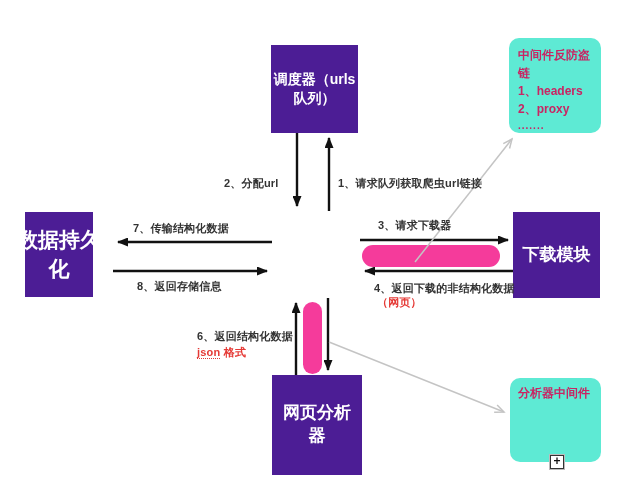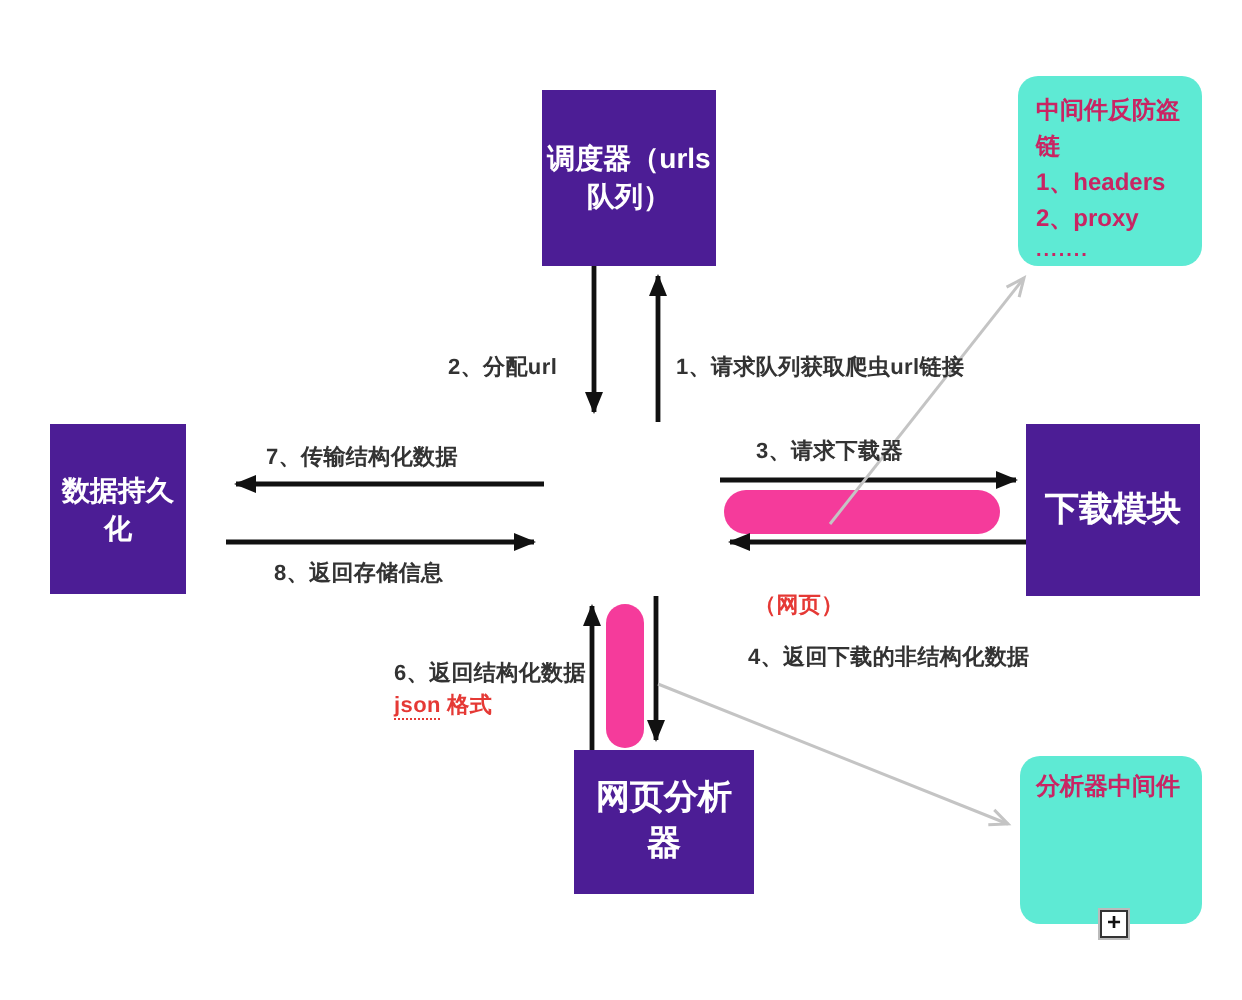--- a/index.html
+++ b/index.html
@@ -38,30 +38,30 @@
 <body>
 
 <div class="stage">
 
   <div class="node" style="left:271px; top:45px; width:87px; height:88px; font-size:14px;">
     <div class="ln">调度器（urls</div>
     <div class="ln">队列）</div>
   </div>
 
 
-  <div class="node" style="left:25px; top:212px; width:68px; height:85px; font-size:14px;">
+  <div class="node" style="left:25px; top:212px; width:68px; height:85px; font-size:21px;">
     <div class="ln">数据持久</div>
     <div class="ln">化</div>
   </div>
 
   <div class="node" style="left:513px; top:212px; width:87px; height:86px; font-size:17px;">
     <div class="ln">下载模块</div>
   </div>
 
-  <div class="node" style="left:287px; top:375px; width:90px; height:72px; font-size:17px;">
+  <div class="node" style="left:272px; top:375px; width:90px; height:100px; font-size:17px;">
     <div class="ln">网页分析</div>
     <div class="ln">器</div>
   </div>
 
   <div class="mw" style="left:509px; top:38px; width:92px; height:95px;">
     <div>中间件反防盗链</div>
     <div>1、headers</div>
     <div>2、proxy</div>
     <div class="dots">.......</div>
   </div>
@@ -90,21 +90,21 @@
     <line x1="113" y1="271" x2="267" y2="271" stroke="#111" stroke-width="2.4" marker-end="url(#ab)"></line>
     <line x1="296" y1="375" x2="296" y2="303" stroke="#111" stroke-width="2.4" marker-end="url(#ab)"></line>
     <line x1="328" y1="298" x2="328" y2="370" stroke="#111" stroke-width="2.4" marker-end="url(#ab)"></line>
     <line x1="415" y1="262" x2="512" y2="139" stroke="#C4C4C4" stroke-width="1.5" marker-end="url(#ag)"></line>
     <line x1="329" y1="342" x2="504" y2="412" stroke="#C4C4C4" stroke-width="1.5" marker-end="url(#ag)"></line>
   </svg>
 
   <div class="lbl" style="left:224px; top:176px;">2、分配url</div>
   <div class="lbl" style="left:338px; top:176px;">1、请求队列获取爬虫url链接</div>
   <div class="lbl" style="left:378px; top:218px;">3、请求下载器</div>
-  <div class="lbl" style="left:374px; top:281px;margin-top:40px;">4、返回下载的非结构化数据</div>
+  <div class="lbl" style="left:374px; top:281px;">4、返回下载的非结构化数据</div>
   <div class="lbl red" style="left:377px; top:295px;">（网页）</div>
   <div class="lbl" style="left:133px; top:221px;">7、传输结构化数据</div>
   <div class="lbl" style="left:137px; top:279px;">8、返回存储信息</div>
   <div class="lbl" style="left:197px; top:329px;">6、返回结构化数据</div>
   <div class="lbl red" style="left:197px; top:345px;">
     <span class="u-dotted">json</span><span> 格式</span>
   </div>
 
   <div class="plus-handle">+</div>
 

